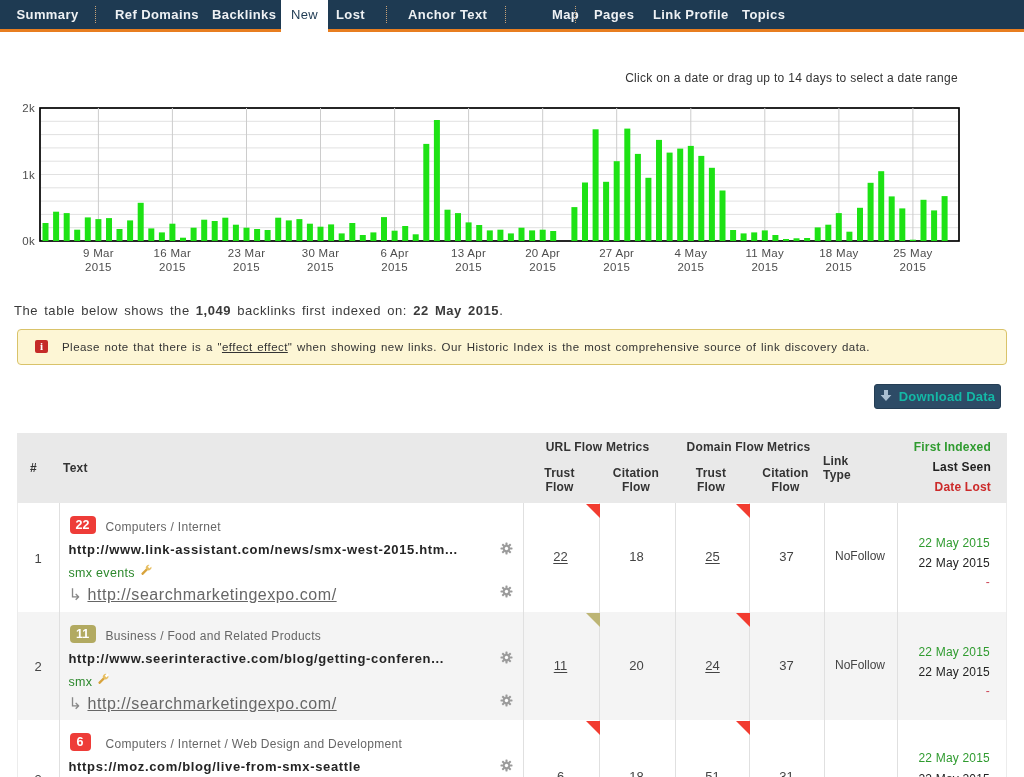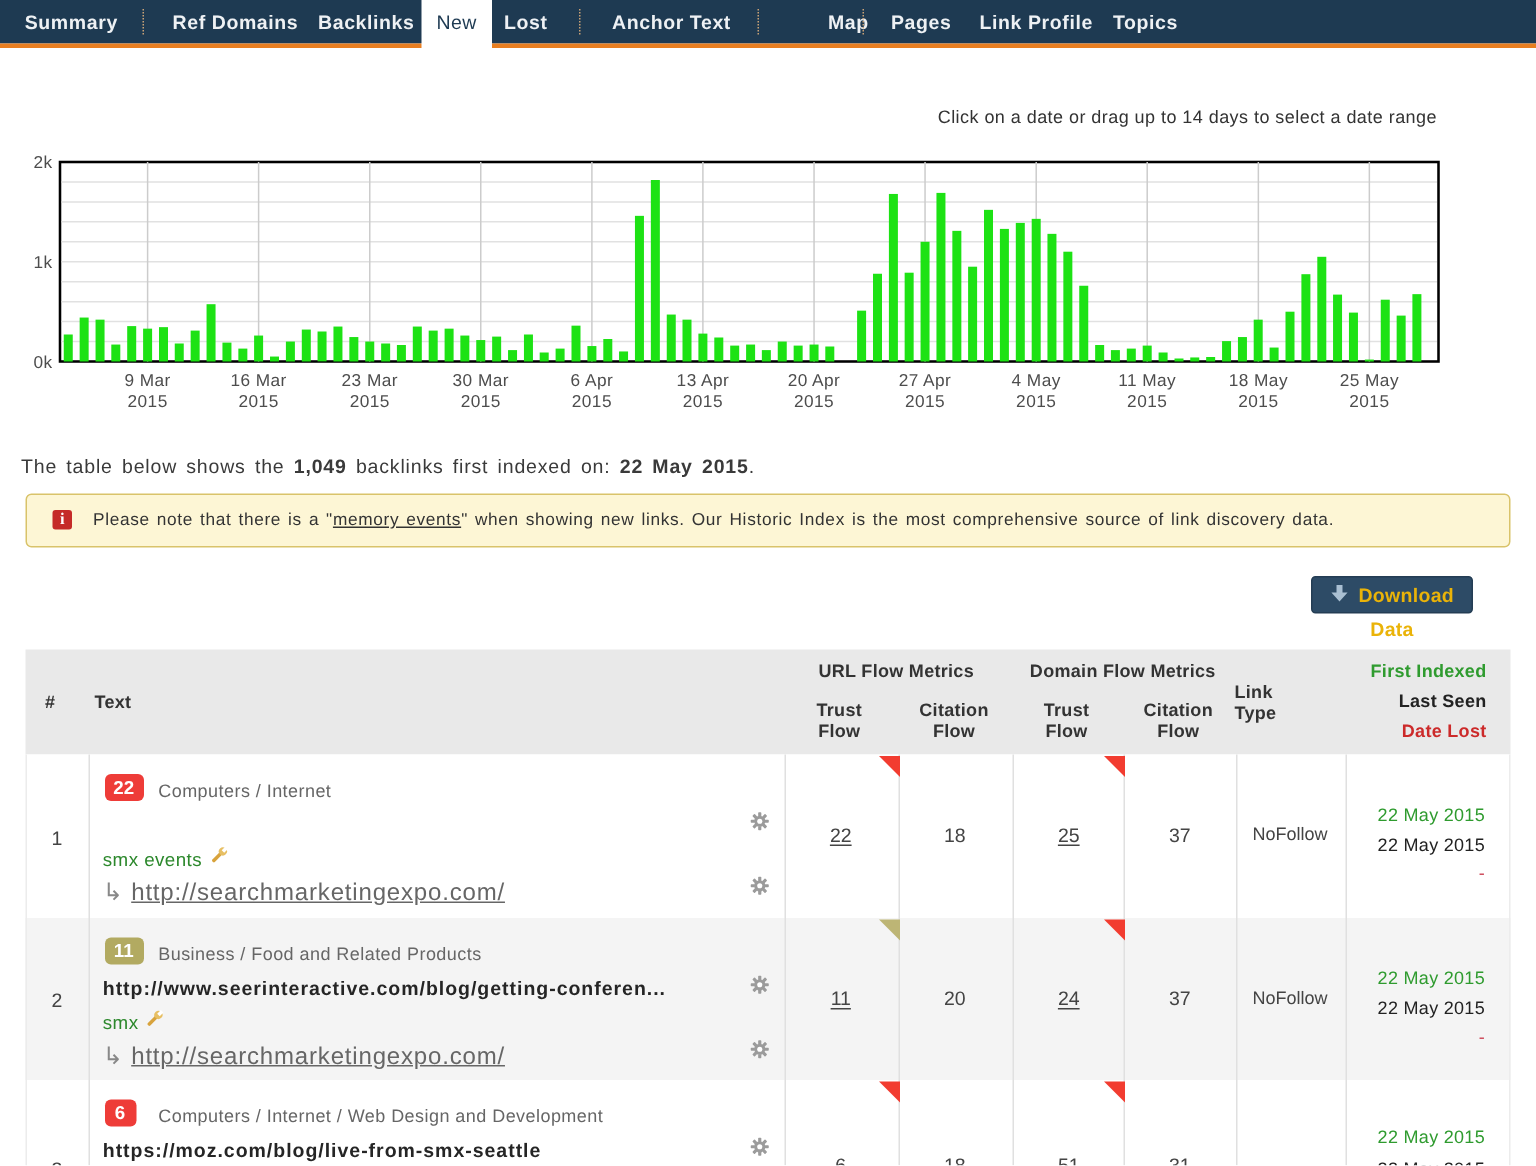--- a/index.html
+++ b/index.html
@@ -10,21 +10,21 @@
 #nav .tab { position:absolute; top:7px; font-size:13px; font-weight:bold; color:#eef1f4; letter-spacing:0.4px; white-space:nowrap; }
 #nav .sep { position:absolute; top:6px; height:17px; width:0; border-left:1px dotted #c9a276; }
 #nav .active { position:absolute; left:281px; top:0; width:47px; height:33px; background:#fff; z-index:3; }
 #nav .activetext { position:absolute; left:0; top:7px; width:47px; text-align:center; font-size:13px; color:#1e3a52; letter-spacing:0.3px; }
 .axt { font-size:11.5px; fill:#4d4d4d; font-family:"Liberation Sans",sans-serif; letter-spacing:0.3px; }
 .clickdate { position:absolute; top:71px; right:66px; font-size:12px; color:#333; letter-spacing:0.3px; }
 .sentence { position:absolute; left:14px; top:303px; font-size:13px; color:#3a3a3a; letter-spacing:0.55px; word-spacing:2px; }
 .alert { position:absolute; left:17px; top:329px; width:990px; height:36px; background:#fdf6d5; border:1px solid #d9c36a; border-radius:4px; }
 .alert .icon { position:absolute; left:17px; top:10px; width:13px; height:13px; background:#c52b28; border-radius:2px; color:#fff; font-family:"Liberation Serif",serif; font-weight:bold; font-size:11px; text-align:center; line-height:13px; }
 .alert .txt { position:absolute; left:44px; top:11px; font-size:11.5px; color:#333; letter-spacing:0.45px; word-spacing:1px; }
-.dlbtn { position:absolute; left:874px; top:384px; width:108px; height:25px; background:#2d4b66; border:1px solid #243d54; border-radius:3px; color:#eab308; font-size:13px; font-weight:bold; text-align:center; line-height:23px; letter-spacing:0.2px; }
+.dlbtn { position:absolute; left:874px; top:384px; width:127px; height:25px; background:#2d4b66; border:1px solid #243d54; border-radius:3px; color:#14b8a6; font-size:13px; font-weight:bold; text-align:center; line-height:23px; letter-spacing:0.2px; }
 
 #thead { position:absolute; left:17px; top:433px; width:990px; height:69.5px; background:#e9e9e9; }
 .h { position:absolute; font-weight:bold; font-size:12px; color:#333; letter-spacing:0.2px; white-space:nowrap; }
 .row { position:absolute; left:17px; width:990px; border-left:1px solid #ececec; border-right:1px solid #ececec; }
 .colline { position:absolute; top:0; width:1px; background:#e0e0e0; height:100%; }
 .num { position:absolute; font-size:13px; color:#444; }
 .badge { position:absolute; left:51.5px; top:13px; height:18.5px; border-radius:4px; color:#fff; font-weight:bold; font-size:12.5px; text-align:center; line-height:18.5px; }
 .cat { position:absolute; left:87.5px; font-size:12px; color:#666; letter-spacing:0.3px; }
 .url { position:absolute; left:50.5px; font-size:13px; font-weight:bold; color:#252525; letter-spacing:0.65px; white-space:nowrap; }
 .anchor { position:absolute; left:50.5px; font-size:12.5px; color:#2c882c; letter-spacing:0.3px; }
@@ -191,21 +191,21 @@
 <text x="838.9" y="157.0" text-anchor="middle" class="axt">18 May</text>
 <text x="838.9" y="171.0" text-anchor="middle" class="axt">2015</text>
 <text x="912.9" y="157.0" text-anchor="middle" class="axt">25 May</text>
 <text x="912.9" y="171.0" text-anchor="middle" class="axt">2015</text>
 </svg>
 
 <div class="sentence">The table below shows the <b>1,049</b> backlinks first indexed on: <b>22 May 2015</b>.</div>
 
 <div class="alert">
   <div class="icon">i</div>
-  <div class="txt">Please note that there is a "<u>memory events</u>" when showing new links. Our Historic Index is the most comprehensive source of link discovery data.</div>
+  <div class="txt">Please note that there is a "<u>effect effect</u>" when showing new links. Our Historic Index is the most comprehensive source of link discovery data.</div>
 </div>
 
 <div class="dlbtn"><svg width="12" height="13" viewBox="0 0 12 13" style="margin-right:7px;vertical-align:-2px">
       <path d="M4 0h4v5h3.4L6 11 .6 5H4z" fill="#a9bfd2"></path>
     </svg>Download Data</div>
 
 <div id="thead">
   <span class="h" style="left:13px;top:28px">#</span>
   <span class="h" style="left:46px;top:28px">Text</span>
   <span class="h" style="left:504px;top:7px;width:153px;text-align:center">URL Flow Metrics</span>
@@ -226,20 +226,21 @@
     <div class="colline" style="left:580.5px"></div>
     <div class="colline" style="left:656.5px"></div>
     <div class="colline" style="left:730.5px"></div>
     <div class="colline" style="left:805.5px"></div>
     <div class="colline" style="left:878.5px"></div>
 <div style="position:absolute;left:567.5px;top:1px;width:0;height:0;border-top:14px solid #f23c30;border-left:14px solid transparent"></div>
 <div style="position:absolute;left:717.5px;top:1px;width:0;height:0;border-top:14px solid #f23c30;border-left:14px solid transparent"></div>
 <div class="num" style="left:0;top:48px;width:40px;text-align:center">1</div>
 <div class="badge" style="width:26px;background:#ee3c38">22</div>
 <div class="cat" style="top:17px">Computers / Internet</div>
+<div class="url" style="top:39px">http://www.link-assistant.com/news/smx-west-2015.htm...</div>
 <div class="gear" style="top:38px"><svg width="13" height="13" viewBox="0 0 16 16">
         <g fill="#9b9b9b">
           <circle cx="8" cy="8" r="4.6"></circle>
           <g>
             <rect x="6.7" y="0.6" width="2.6" height="3.4" rx="0.6"></rect>
             <rect x="6.7" y="12" width="2.6" height="3.4" rx="0.6"></rect>
             <rect x="0.6" y="6.7" width="3.4" height="2.6" ry="0.6"></rect>
             <rect x="12" y="6.7" width="3.4" height="2.6" ry="0.6"></rect>
             <g transform="rotate(45 8 8)">
               <rect x="6.7" y="0.6" width="2.6" height="3.4" rx="0.6"></rect>

